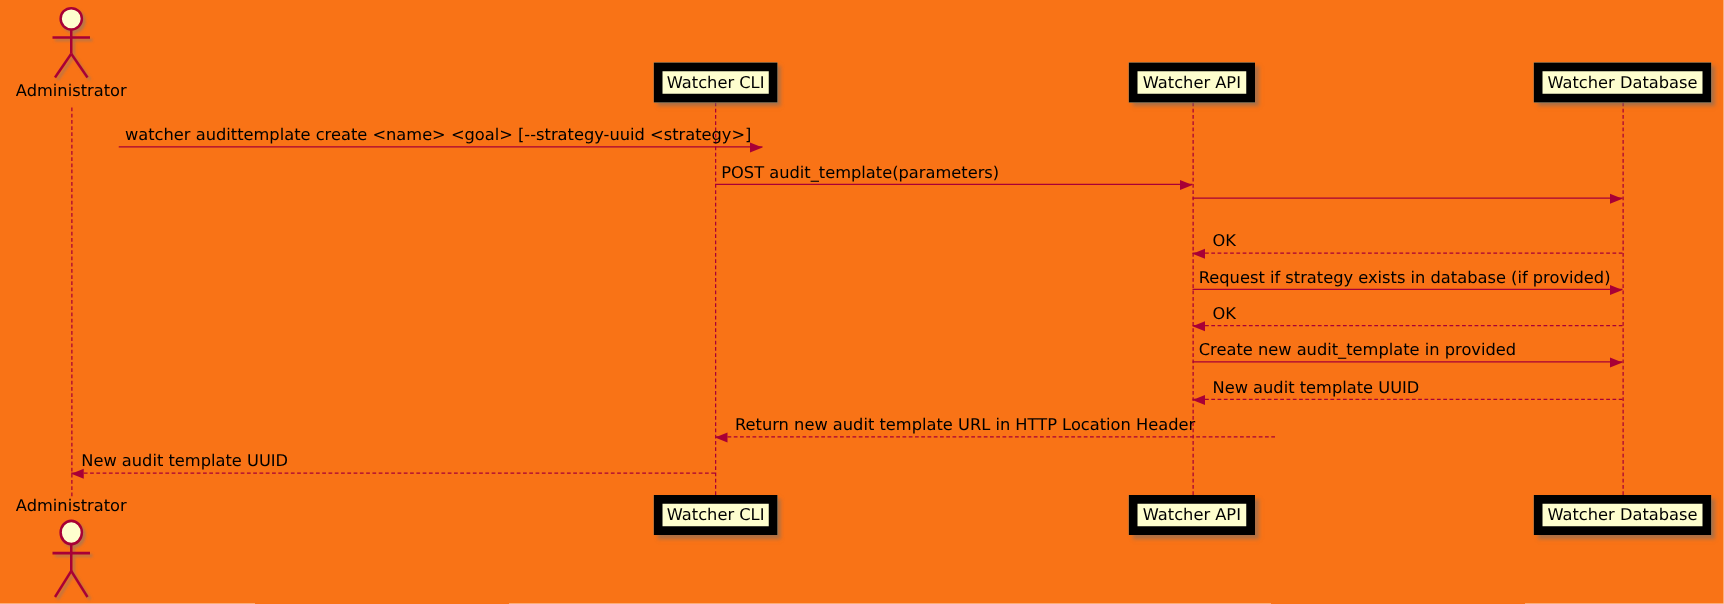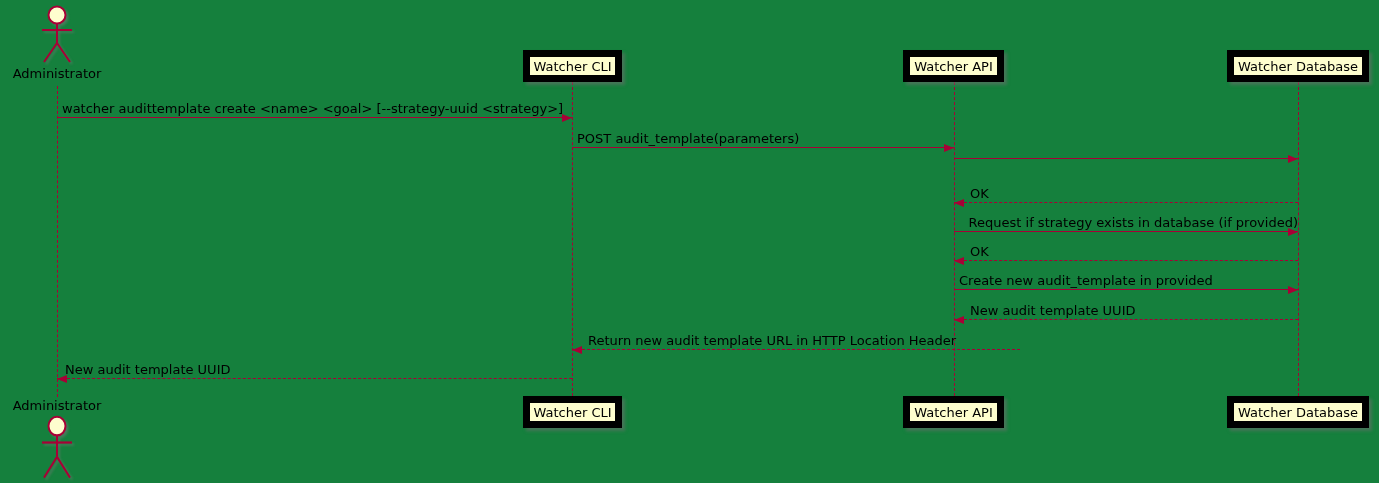--- a/index.html
+++ b/index.html
@@ -1,19 +1,19 @@
 <!DOCTYPE html>
 <html><head>
 <meta charset="utf-8">
 <style>
   html,body{margin:0;padding:0;background:#ffffff;}
   .canvas{
     position:relative;
     width:1379px;height:483px;
-    background:#15803d;
+    background:#f97316;
     font-family:"DejaVu Sans", sans-serif;
     color:#000000;
     overflow:hidden;
   }
   
   .lifeline{
     position:absolute;
     width:0;
     border-left:1px dashed #A80036;
   }
@@ -90,21 +90,21 @@
   <div class="participant" style="left:523px;top:50px;width:99px;">
     <span>Watcher CLI</span>
   </div>
   <div class="participant" style="left:903px;top:50px;width:101px;">
     <span>Watcher API</span>
   </div>
   <div class="participant" style="left:1227px;top:50px;width:142px;">
     <span>Watcher Database</span>
   </div>
 
-  <div class="msg ltr solid" style="left:57px;top:102px;width:515px;">
+  <div class="msg ltr solid" style="left:57px;top:102px;width:515px;padding-left:38px;">
     <div class="msg-text">watcher audittemplate create &lt;name&gt; &lt;goal&gt; [--strategy-uuid &lt;strategy&gt;]</div>
     <div class="msg-line">
         <span class="arrowhead"></span>
       </div>
   </div>
 
   <div class="msg ltr solid" style="left:572px;top:132px;width:382px;">
     <div class="msg-text">POST audit_template(parameters)</div>
     <div class="msg-line">
         <span class="arrowhead"></span>
@@ -117,21 +117,21 @@
       </div>
   </div>
 
   <div class="msg rtl dashed" style="left:954px;top:187px;width:344px;">
     <div class="msg-text">OK</div>
     <div class="msg-line">
         <span class="arrowhead"></span>
       </div>
   </div>
 
-  <div class="msg ltr solid" style="left:954px;top:216px;width:344px;text-align:right;">
+  <div class="msg ltr solid" style="left:954px;top:216px;width:344px;">
     <div class="msg-text">Request if strategy exists in database (if provided)</div>
     <div class="msg-line">
         <span class="arrowhead"></span>
       </div>
   </div>
 
   <div class="msg rtl dashed" style="left:954px;top:245px;width:344px;">
     <div class="msg-text">OK</div>
     <div class="msg-line">
         <span class="arrowhead"></span>

